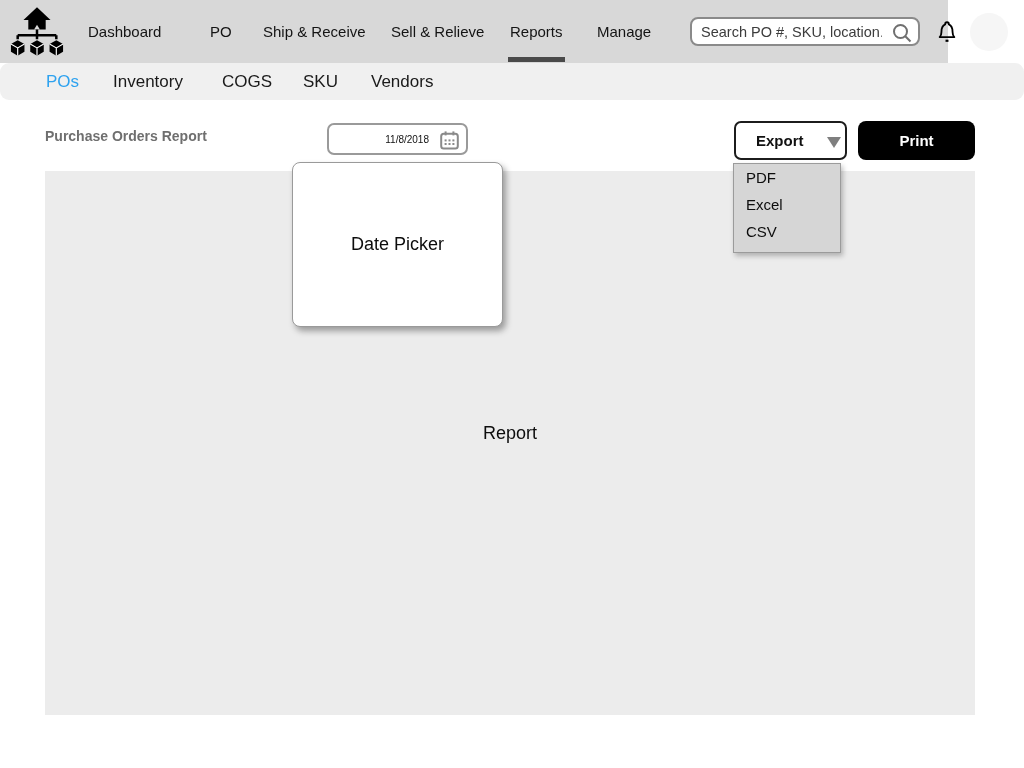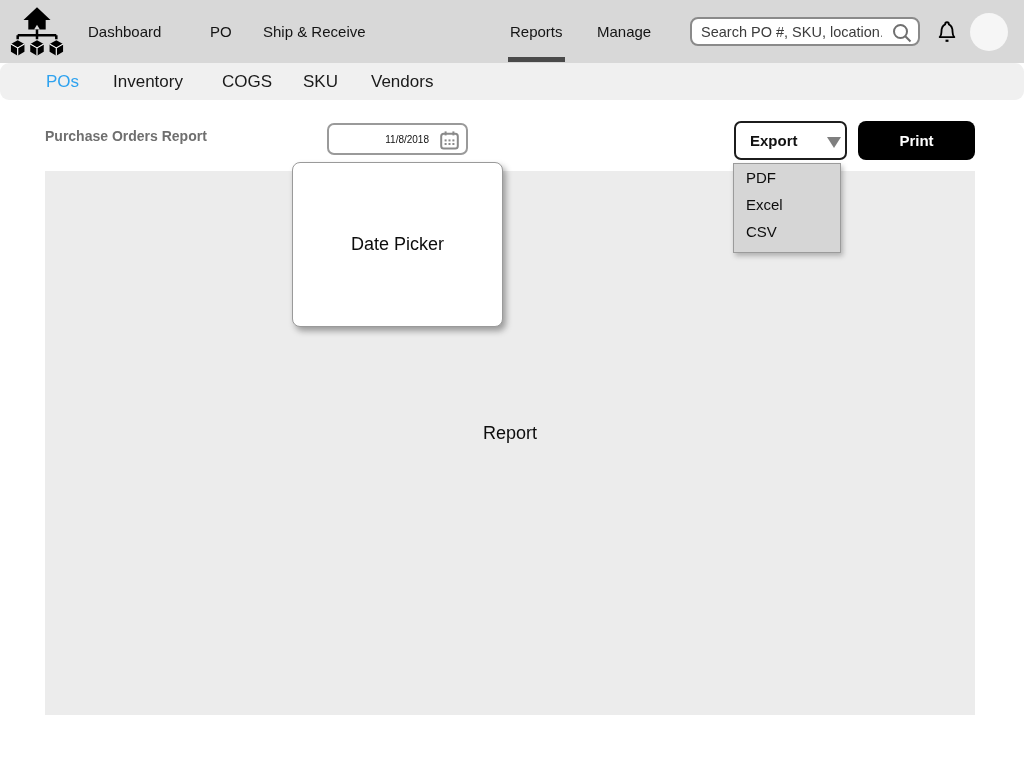--- a/index.html
+++ b/index.html
@@ -8,21 +8,21 @@
     font-family: "Liberation Sans", sans-serif;
     background: #ffffff;
     position: relative;
     overflow: hidden;
     color: #111;
   }
 
   
   .topbar {
     position: absolute; top: 0; left: 0;
-    width: 1024px; height: 63px;
+    width: 948px; height: 63px;
     background: #d8d8d8;
   }
   .logo { position: absolute; left: 9px; top: 6px; }
   .topnav-item {
     position: absolute; top: 0; height: 63px;
     display: flex; align-items: center;
     font-size: 15px; color: #141414; cursor: pointer;
   }
   .topnav-item .underline {
     position: absolute; left: -2px; right: -2px; bottom: 1px;
@@ -86,21 +86,21 @@
     width: 100px; padding-left: 0; text-align: right;
   }
   .date-field .cal-glyph { position: absolute; right: 6px; top: 5px; }
 
   .export-btn {
     position: absolute; left: 734px; top: 121px;
     width: 113px; height: 39px;
     background: #fff; border: 2px solid #1c1c1c; border-radius: 7px;
     display: flex; align-items: center;
     font-size: 15px; font-weight: bold; color: #111;
-    padding-left: 14px; cursor: pointer;
+    padding-left: 20px; cursor: pointer;
   }
   .export-caret {
     position: absolute; right: 4px; top: 14px;
     width: 0; height: 0;
     border-left: 7px solid transparent;
     border-right: 7px solid transparent;
     border-top: 11px solid #7f7f7f;
   }
   .print-btn {
     position: absolute; left: 858px; top: 121px;
@@ -175,20 +175,24 @@
   <div class="topnav-item" style="left:88px">
     <span>Dashboard</span>
 
   </div>
   <div class="topnav-item" style="left:210px">
     <span>PO</span>
 
   </div>
   <div class="topnav-item" style="left:263px">
     <span>Ship &amp; Receive</span>
+
+  </div>
+  <div class="topnav-item" style="left:391px">
+    <span>Sell &amp; Relieve</span>
 
   </div>
   <div class="topnav-item" style="left:597px">
     <span>Manage</span>
 
   </div>
   <div class="topnav-item active" style="left:510px">
     <span>Reports</span>
     <span class="underline"></span>
   </div>

